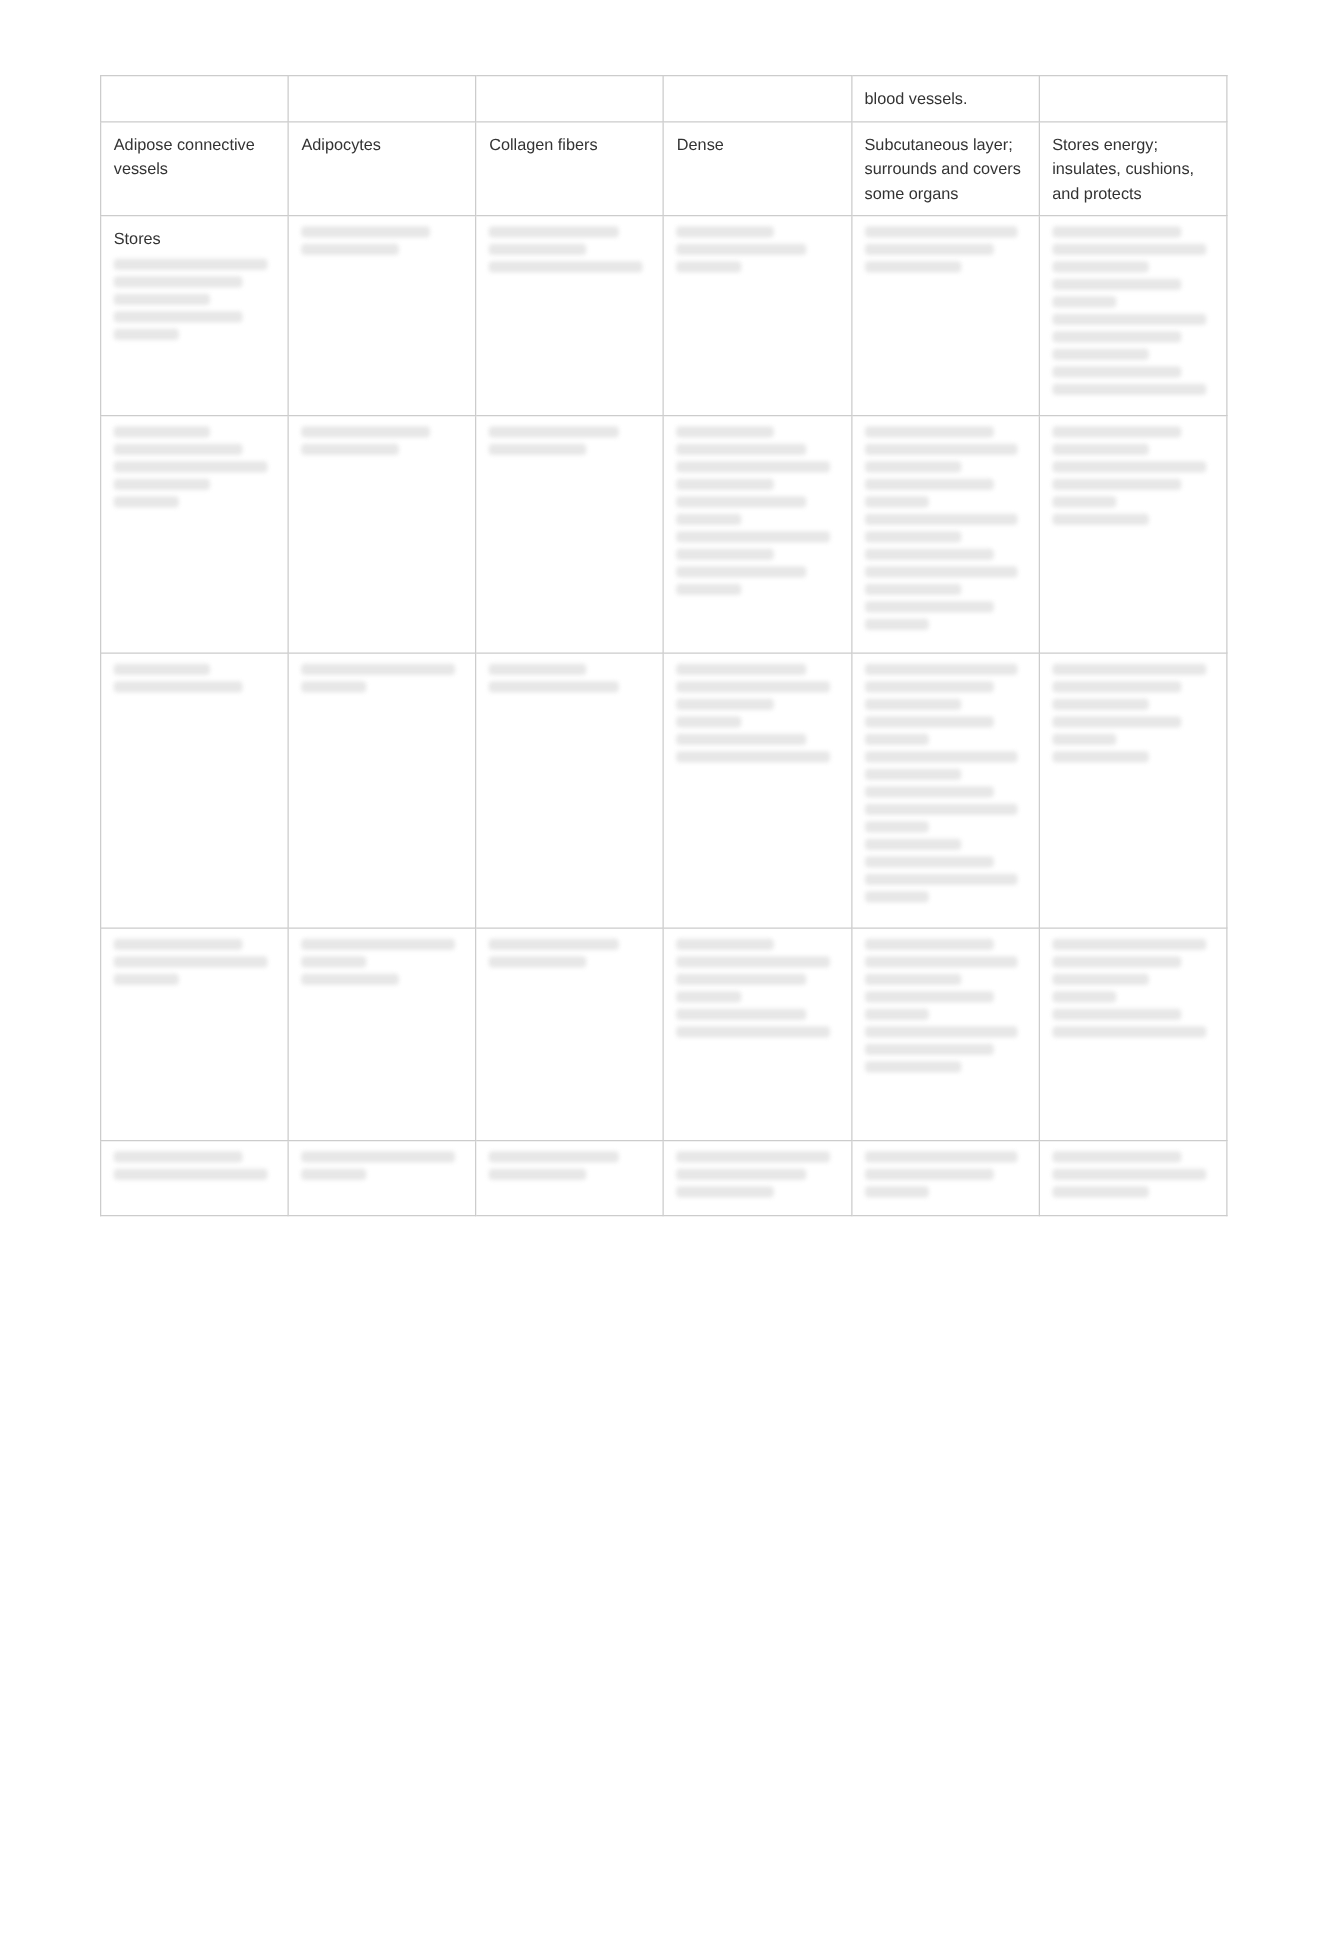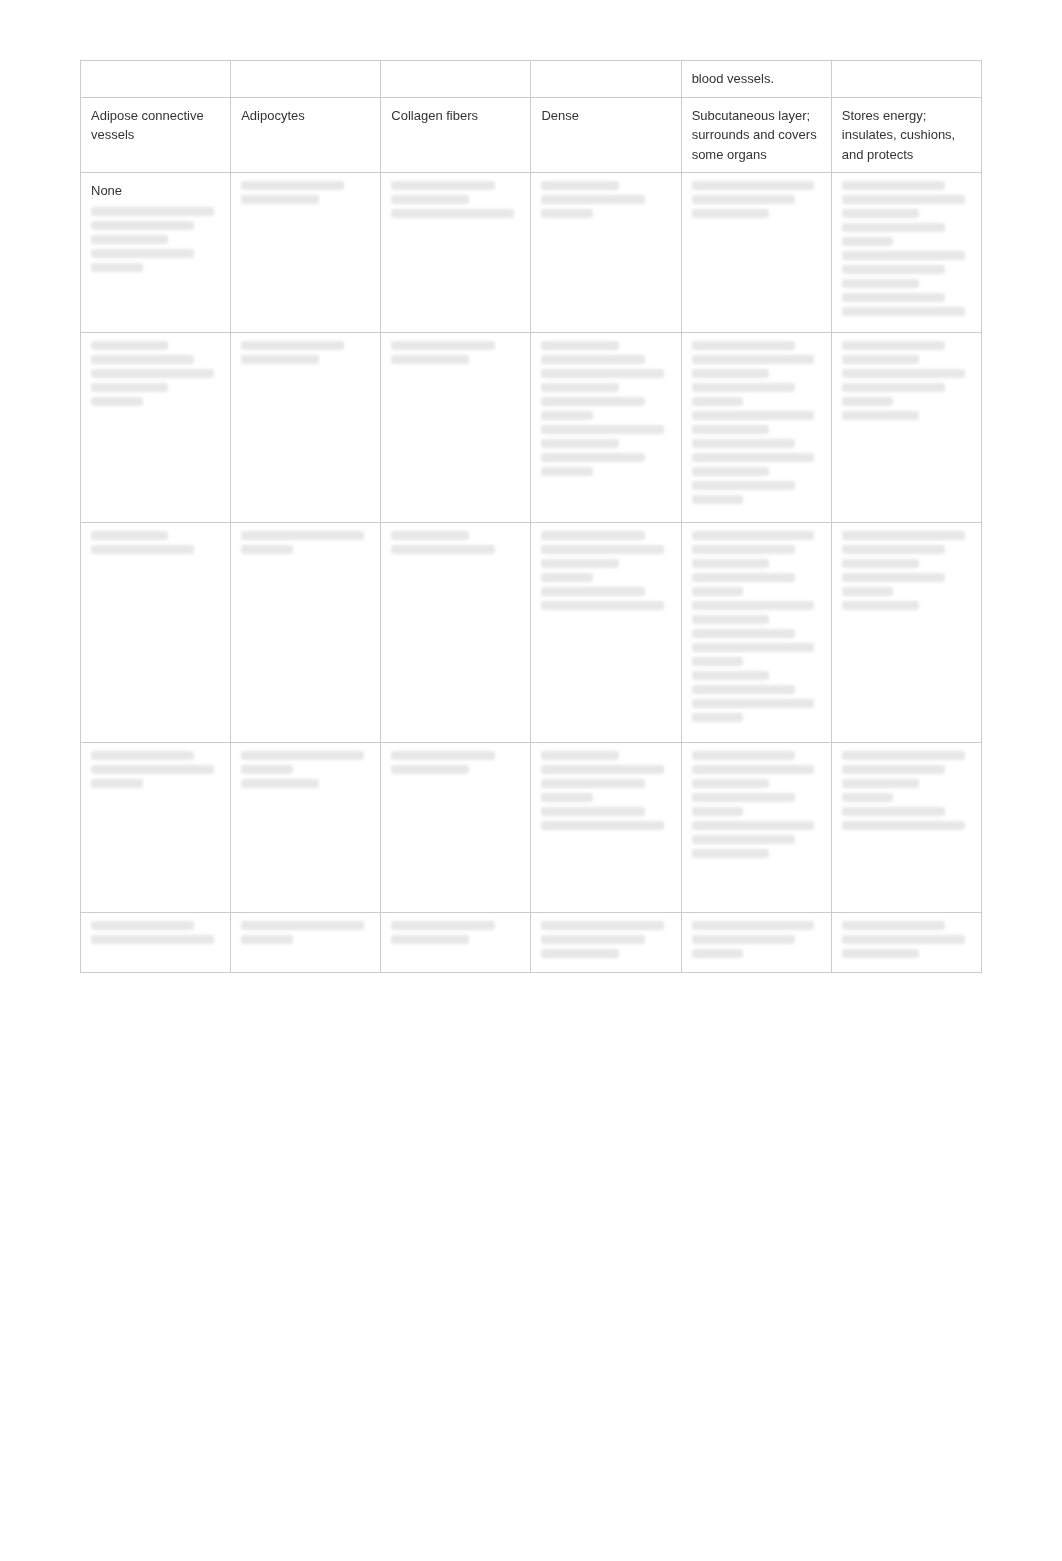--- a/index.html
+++ b/index.html
@@ -86,21 +86,21 @@
     <td>
       <span class="readable-text">Subcutaneous layer; surrounds and covers some organs</span>
     </td>
     <td>
       <span class="readable-text">Stores energy; insulates, cushions, and protects</span>
     </td>
   </tr>
 
   <tr style="height: 160px;">
     <td>
-      <span class="readable-text">None</span>
+      <span class="readable-text">Stores</span>
       <div class="cell-blurred" style="margin-top:6px;">
         <span class="blurred-line long"></span>
         <span class="blurred-line medium"></span>
         <span class="blurred-line short"></span>
         <span class="blurred-line medium"></span>
         <span class="blurred-line xs"></span>
       </div>
     </td>
     <td>
       <div class="cell-blurred">

